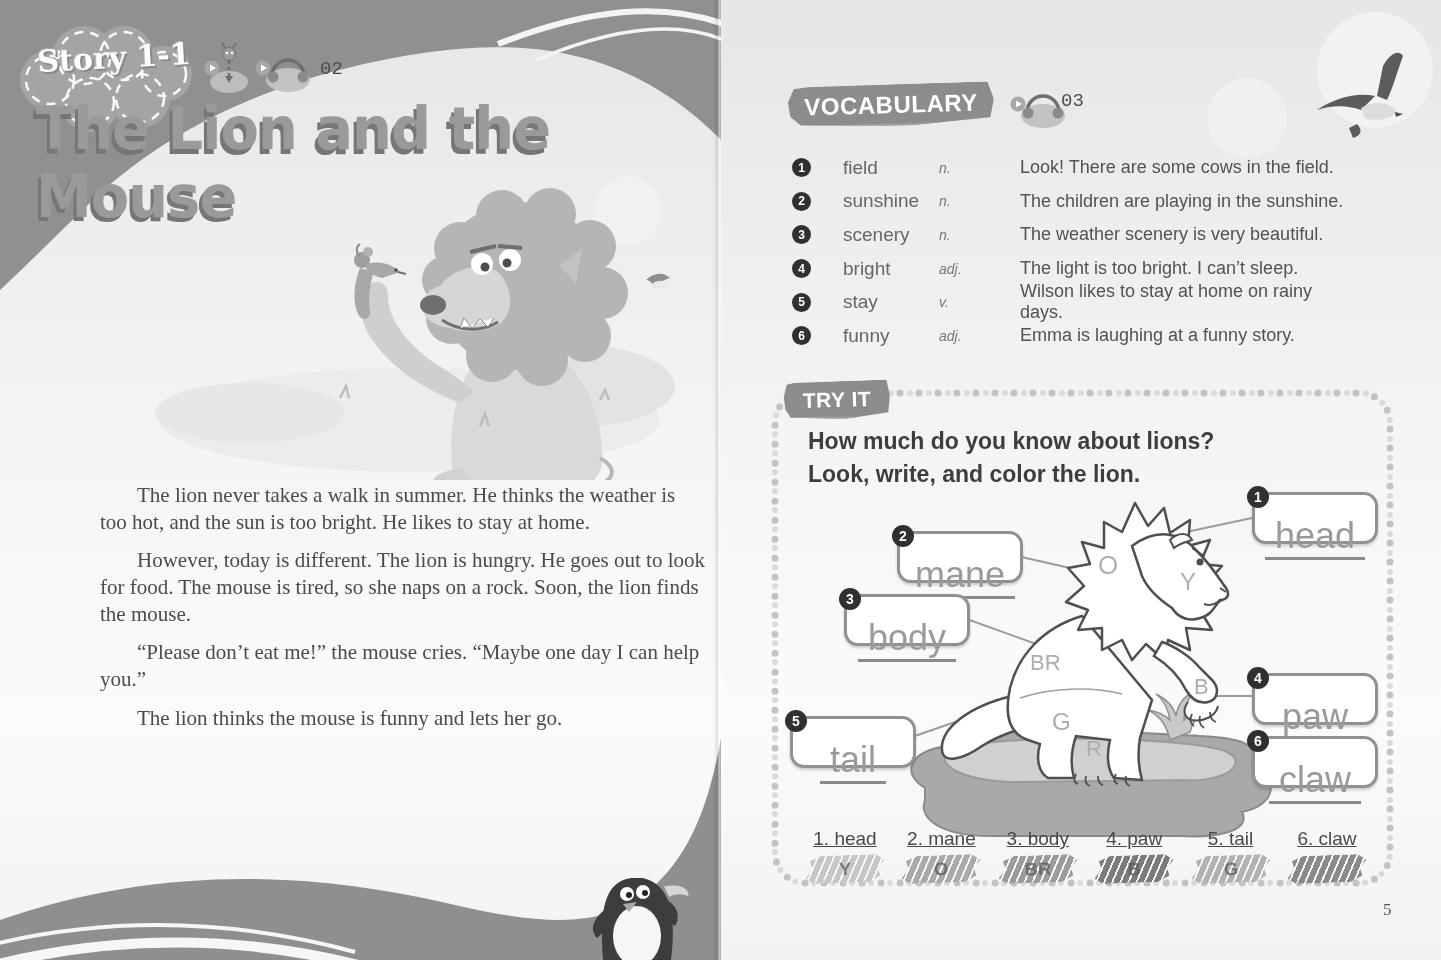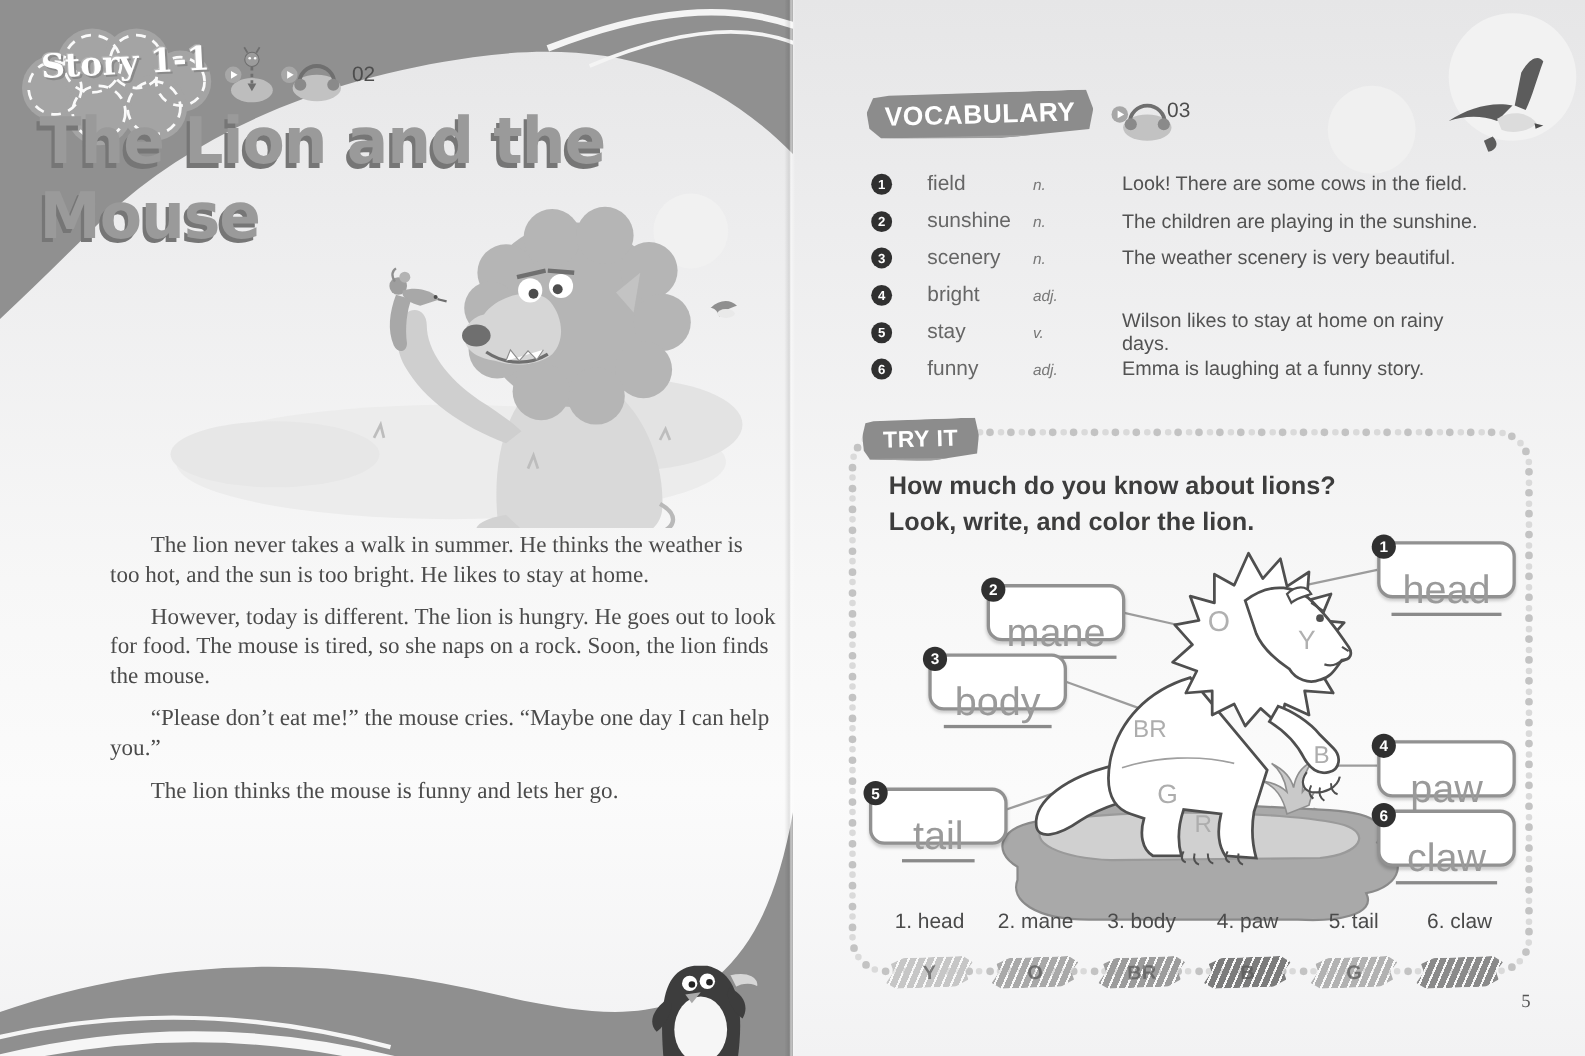--- a/index.html
+++ b/index.html
@@ -10,21 +10,21 @@
   .page-left{left:0;width:721px;}
   .page-right{left:721px;width:720px;}
   .gutter{position:absolute;left:713px;top:0;width:10px;height:960px;
     background:linear-gradient(90deg,rgba(0,0,0,0) 0%,rgba(0,0,0,.10) 45%,rgba(255,255,255,.5) 60%,rgba(0,0,0,0) 100%);}
   .abs{position:absolute;}
 
   
   .story-badge-text{position:absolute;left:34px;top:40px;width:160px;text-align:center;
     font-family:"DejaVu Serif",serif;font-weight:bold;font-size:30px;color:#fff;
     text-shadow:2px 2px 0 #8a8a8a, -1px -1px 0 #b5b5b5;transform:rotate(-3deg);}
-  .audio-track{font-family:Liberation Sans, sans-serif;font-size:19px;color:#4d4d4d;}
+  .audio-track{font-family:Liberation Mono, monospace;font-size:19px;color:#4d4d4d;}
   .big-title{position:absolute;left:36px;top:98px;width:660px;margin:0;
     font-family:"DejaVu Sans",sans-serif;font-weight:800;font-size:56px;letter-spacing:-1px;
     color:#9a9a9a;text-shadow:-3px 4px 0 #767676;transform:scaleY(1.04);}
   .story{position:absolute;left:100px;top:482px;width:606px;
     font-family:"Liberation Serif",serif;font-size:21px;line-height:1.27;color:#4b4b4b;}
   .story p{margin:0 0 12px 0;text-indent:37px;}
   .pagenum{position:absolute;font-family:"Liberation Serif",serif;font-size:17px;color:#555;}
 
   
   .brush{position:absolute;background:#8c8c8c;color:#fff;display:flex;align-items:center;justify-content:center;
@@ -47,21 +47,21 @@
   .prompt{position:absolute;left:38px;font-size:23px;font-weight:bold;color:#3d3d3d;}
   .p1{top:40px;} .p2{top:73px;}
   .label-box{position:absolute;width:120px;height:46px;background:#fff;border:3px solid #919191;border-radius:14px;
     box-shadow:0 2px 3px rgba(0,0,0,.18);display:flex;align-items:flex-start;justify-content:center;z-index:4;}
   .label-box .word{font-size:36px;color:#9a9a9a;border-bottom:3px solid #8a8a8a;padding:2px 10px 0 10px;line-height:1.2;margin-top:17px;}
   .label-box .nbadge{position:absolute;left:-8px;top:-9px;width:22px;height:22px;font-size:14px;margin:0;}
   .lb-head{left:482px;top:104px;} .lb-mane{left:127px;top:143px;} .lb-body{left:74px;top:206px;}
   .lb-paw{left:482px;top:285px;} .lb-tail{left:20px;top:328px;} .lb-claw{left:482px;top:348px;}
   .legend{position:absolute;left:30px;top:440px;width:572px;display:flex;justify-content:space-between;}
   .leg-item{width:90px;text-align:center;}
-  .leg-label{font-size:19px;color:#4a4a4a;margin-bottom:20px;}
+  .leg-label{font-size:19px;color:#4a4a4a;margin-bottom:5px;text-decoration:underline;}
   .swatch{position:relative;width:74px;height:28px;margin:0 auto;transform:skewX(-16deg) rotate(-2deg);
     background:repeating-linear-gradient(100deg,var(--sw,#aaa) 0 6px,rgba(255,255,255,.38) 6px 8px);
     clip-path:polygon(6% 45%,0% 18%,14% 0,86% 0,100% 22%,94% 50%,100% 78%,86% 100%,14% 100%,0 80%);}
   .swatch span{position:absolute;left:0;top:0;width:100%;height:100%;display:flex;align-items:center;justify-content:center;
     transform:skewX(16deg);font-size:18px;font-weight:bold;color:rgba(90,90,90,.75);}
   svg text{font-family:"Liberation Sans",sans-serif;}
 </style>
 </head>
 <body>
 
@@ -240,20 +240,21 @@
       <div class="vocab-row">
         <span class="nbadge">3</span>
         <span class="v-word">scenery</span>
         <span class="v-pos">n.</span>
         <span class="v-sent">The weather scenery is very beautiful.</span>
       </div>
       <div class="vocab-row">
         <span class="nbadge">4</span>
         <span class="v-word">bright</span>
         <span class="v-pos">adj.</span>
+        <span class="v-sent">The light is too bright. I can’t sleep.</span>
       </div>
       <div class="vocab-row">
         <span class="nbadge">5</span>
         <span class="v-word">stay</span>
         <span class="v-pos">v.</span>
         <span class="v-sent">Wilson likes to stay at home on rainy days.</span>
       </div>
       <div class="vocab-row">
         <span class="nbadge">6</span>
         <span class="v-word">funny</span>

